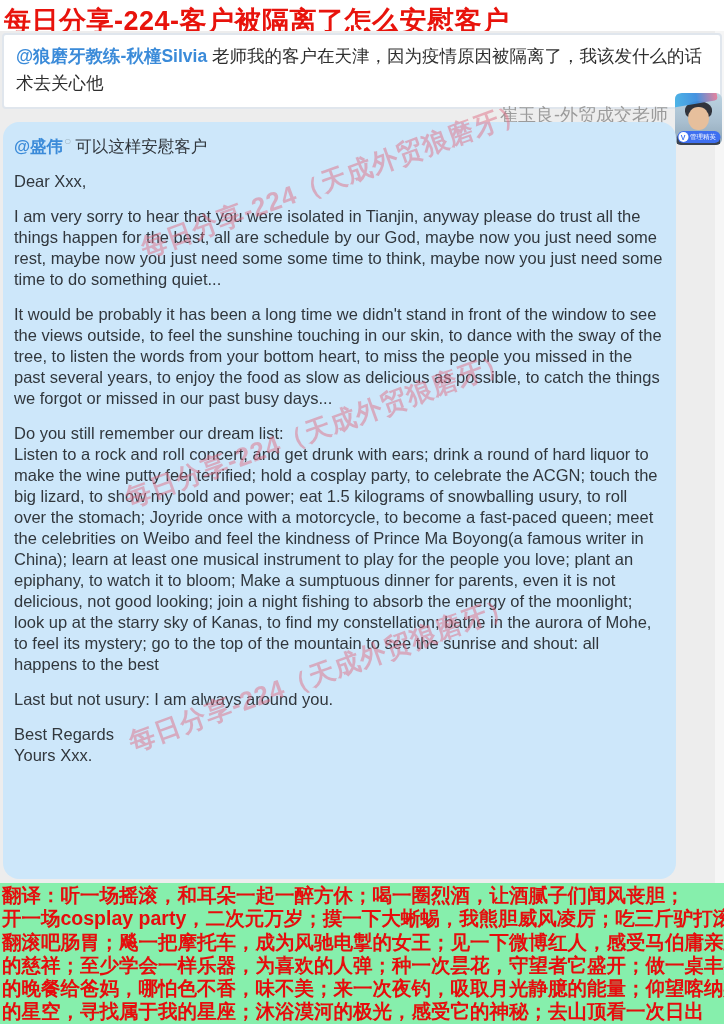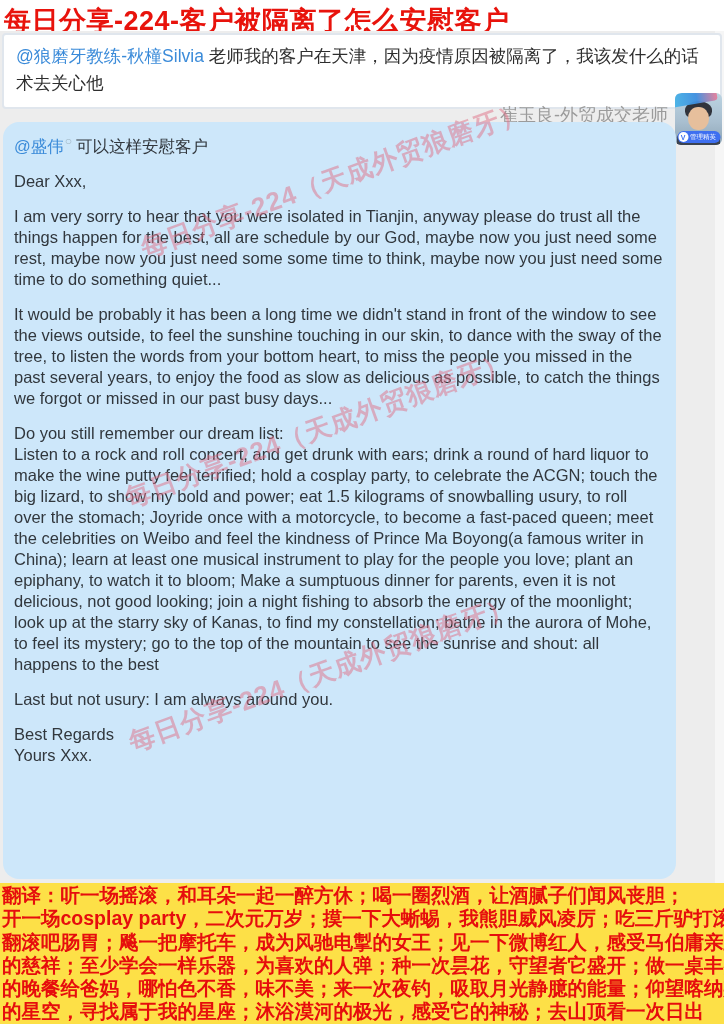--- a/index.html
+++ b/index.html
@@ -23,21 +23,21 @@
     position:absolute;top:0;right:0;width:9px;height:100%;
     background:#f6f6f6;
   }
   
   .quote-box{
     position:absolute;top:2px;left:2px;right:2px;
     background:#ffffff;border:2px solid #e0e6ed;border-radius:4px;
     padding:8px 12px 10px 12px;box-sizing:border-box;
     font-size:17.5px;line-height:27px;color:#2e2e2e;
   }
-  .mention{color:#3b8bd9;}
+  .mention{color:#3b8bd9;font-weight:bold;}
   
   .attribution{
     position:absolute;top:72px;right:56px;
     font-size:18px;color:#9b9b9b;white-space:nowrap;
   }
   
   .avatar{
     position:absolute;top:62px;right:2px;width:47px;height:52px;
     border-radius:6px;overflow:hidden;
     background:linear-gradient(180deg,#bcd4e2 0%,#a9bfd0 55%,#8da4b5 100%);
@@ -77,21 +77,21 @@
     font-size:16.5px;line-height:21px;color:#31373d;
   }
   .bubble-header{margin:0;}
   .bubble-emoji{
     color:#9fb4c2;font-size:12px;vertical-align:super;margin:0 4px 0 1px;
   }
   .para{margin:14px 0 0 0;white-space:pre-wrap;}
   
   .translation{
     position:absolute;top:883px;left:0;width:724px;height:141px;
-    background:#fde047;overflow:hidden;
+    background:#86efac;overflow:hidden;
     color:#e60d0d;font-weight:bold;font-size:19.5px;line-height:23.3px;
     padding:1px 0 0 2px;box-sizing:border-box;
   }
   .tline{white-space:nowrap;}
   
   .watermark{
     position:absolute;z-index:10;pointer-events:none;
     font-size:26px;font-weight:bold;color:rgba(224,112,133,0.5);
     white-space:nowrap;transform-origin:0 50%;transform:rotate(-20deg);
     letter-spacing:1px;

